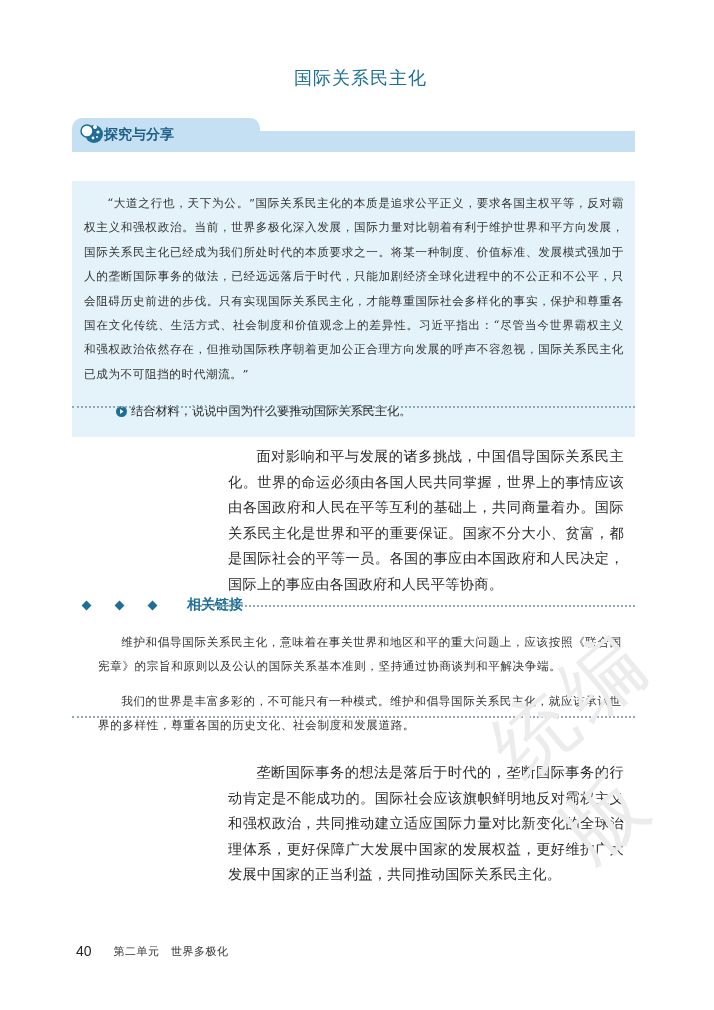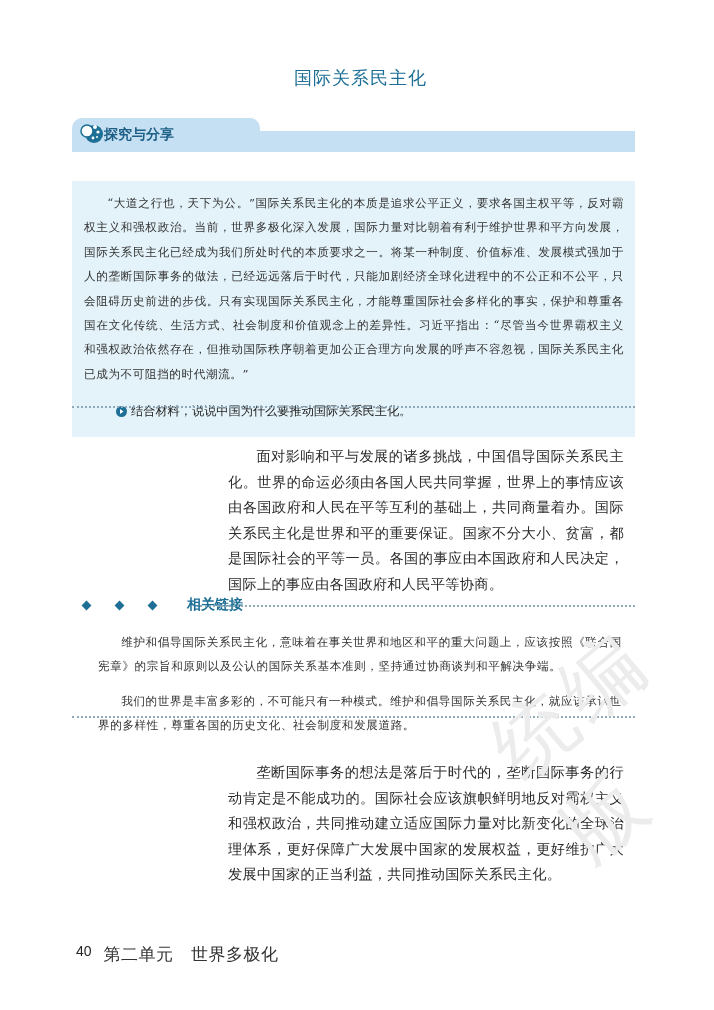--- a/index.html
+++ b/index.html
@@ -20,23 +20,23 @@
 
   .main-para { position:absolute; left:216px; width:420px; font-size:14.2px; line-height:25.5px; color:#2b2b2b; text-align:justify; letter-spacing:0.3px; }
   .main-para p { margin:12px; text-indent:2em; }
 
   .link-head { position:absolute; left:80px; top:596px; display:flex; align-items:center; gap:20px; }
   .diamond { width:7px; height:7px; background:#1d6f95; transform:rotate(45deg); margin:0 3px; }
   .link-head .title { font-family:"DejaVu Sans", sans-serif; font-weight:bold; font-size:14px; color:#1d6f95; margin-left:8px; }
   .link-text { position:absolute; left:86px; top:619px; width:548px; font-size:11.6px; line-height:23.6px; color:#333; letter-spacing:0.6px; text-align:justify; }
   .link-text p { margin:12px; text-indent:2em; }
 
-  .footer { position:absolute; top:943px; left:76px; display:flex; align-items:flex-start; gap:12px; }
+  .footer { position:absolute; top:943px; left:76px; display:flex; align-items:flex-end; gap:22px; }
   .footer .pnum { font-family:"Liberation Sans", sans-serif; font-size:14px; color:#222; }
-  .footer .unit { font-size:17px; color:#333; letter-spacing:0.5px; }
+  .footer .unit { font-size:11px; color:#333; letter-spacing:0.5px; }
   .watermark { position:absolute; left:470px; top:720px; font-family:"DejaVu Sans", sans-serif; font-size:80px; color:#ececec; transform:rotate(-40deg); transform-origin:left top; letter-spacing:8px; pointer-events:none; }
 </style>
 </head>
 <body>
 
 <div class="section-title">国际关系民主化</div>
 
 <div class="explore-box">
   <div class="explore-tab"></div>
   <div class="explore-band"></div>

